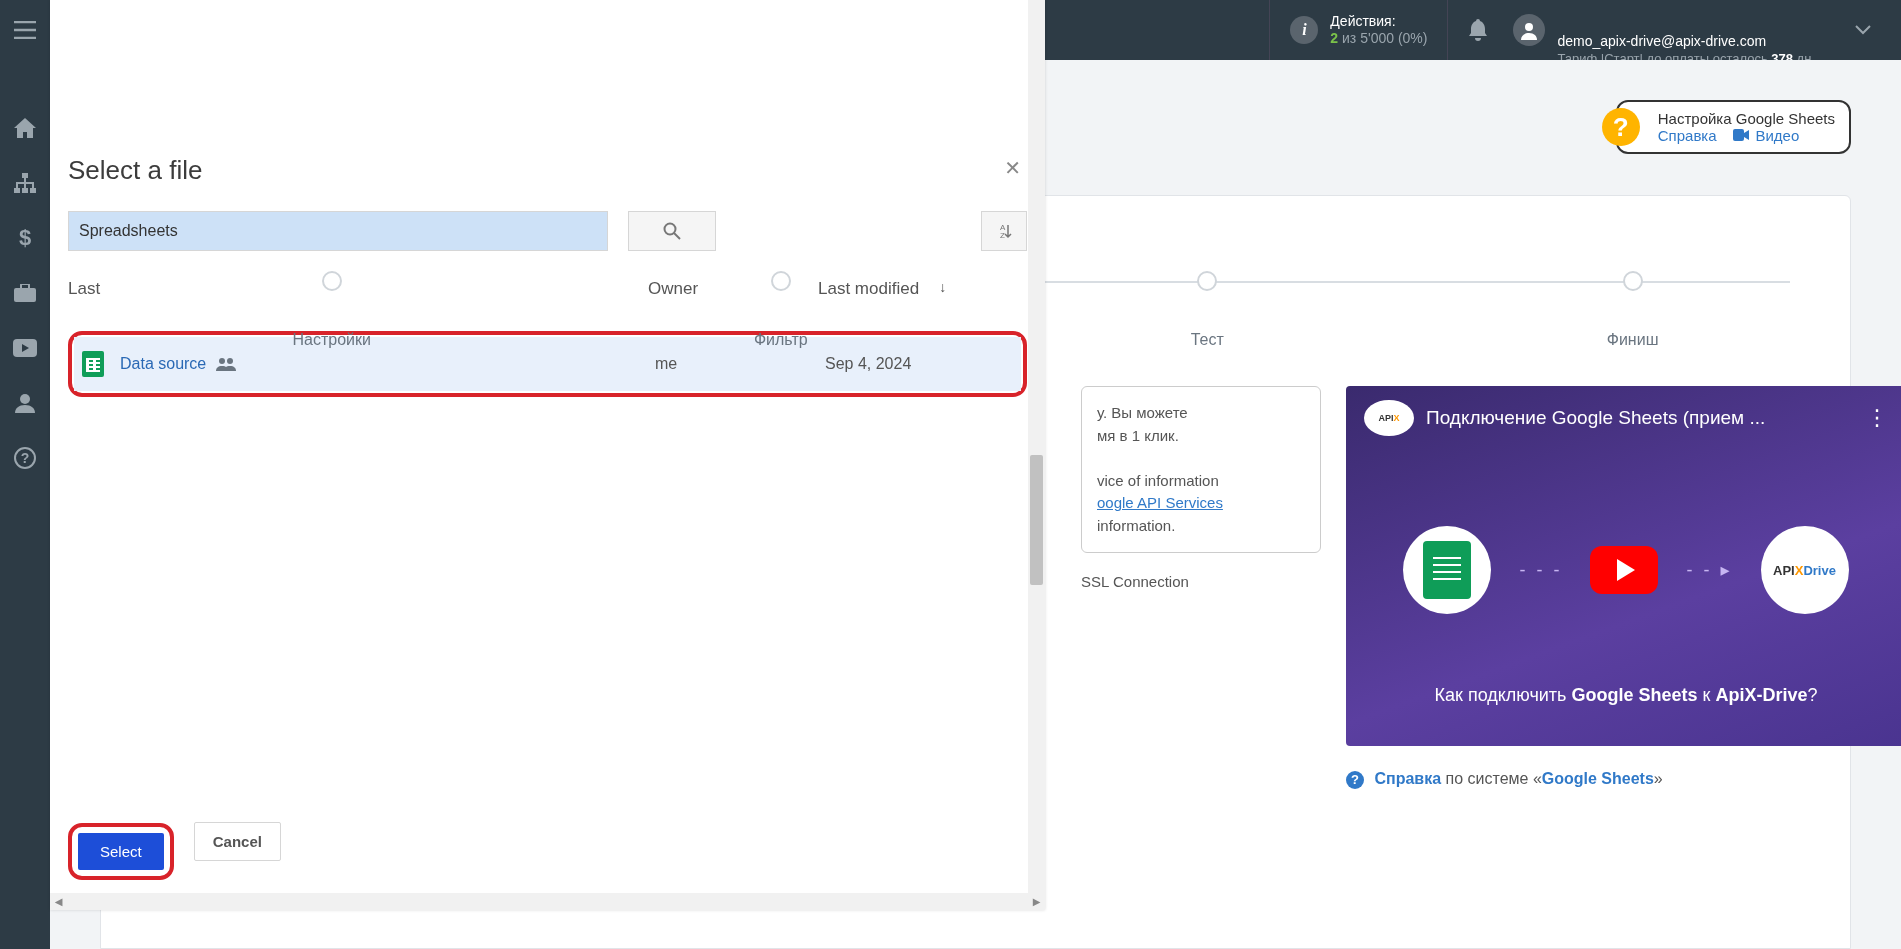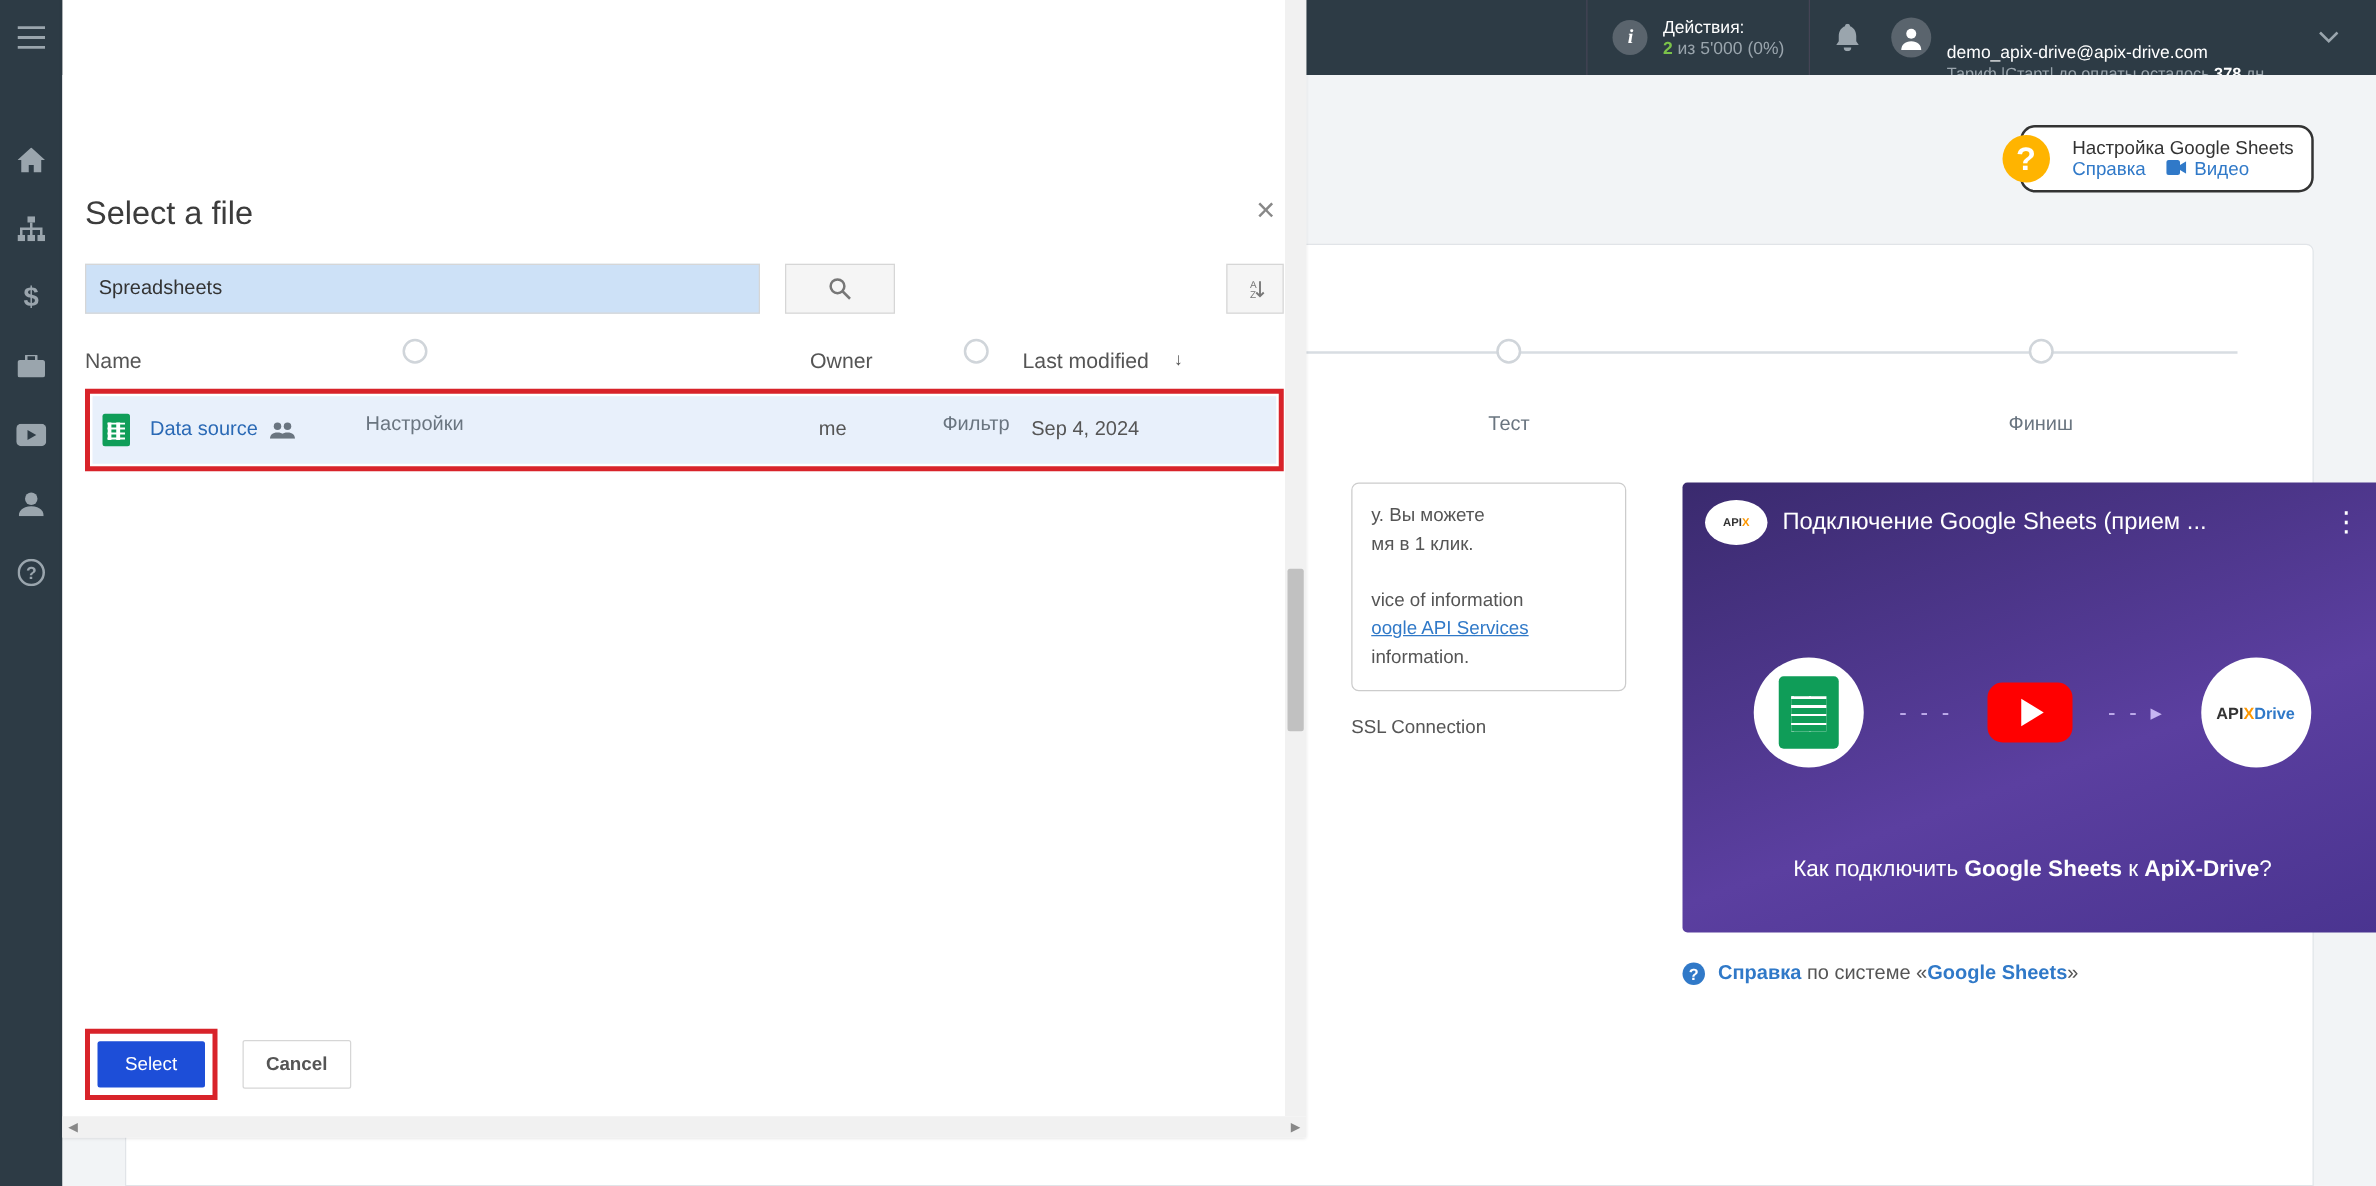--- a/index.html
+++ b/index.html
@@ -40,21 +40,21 @@
 
 
 .steps { position:absolute; left:0; right:0; top:75px; display:flex; justify-content:space-around; align-items:flex-start; }
 .steps::before { content:""; position:absolute; left:60px; right:60px; top:10px; height:2px; background:#d8dde2; z-index:0; }
 .step { display:flex; flex-direction:column; align-items:center; z-index:1;gap:28px; }
 .step .dot { width:20px; height:20px; border-radius:50%; background:#fff; border:2px solid #d0d5da; }
 .step .label { margin-top:12px; color:#6a7580; font-size:16px; }
 
 
 .right-content { position:absolute; left:980px; top:190px; }
-.info-panel { width:220px; border:1px solid #ccc; border-radius:6px; padding:15px; color:#555; font-size:15px; line-height:1.5; text-align:justify; margin-bottom:20px; }
+.info-panel { width:240px; border:1px solid #ccc; border-radius:6px; padding:15px; color:#555; font-size:15px; line-height:1.5; text-align:justify; margin-bottom:20px; }
 .info-panel a { color:#3079c8; text-decoration:underline; }
 .ssl-line { color:#555; font-size:15px; margin-top:8px; }
 
 .video-block { position:absolute; left:1245px; top:190px; width:560px; }
 .video-thumb { width:560px; height:360px; background:linear-gradient(160deg,#3a2a6e 0%,#5b3fa0 60%,#4a3490 100%); border-radius:4px; position:relative; overflow:hidden; }
 .video-top { display:flex; align-items:center; gap:12px; padding:14px 18px; color:#fff; }
 .video-logo { width:50px; height:36px; border-radius:50%; background:#fff; display:flex; align-items:center; justify-content:center; font-size:9px; font-weight:bold; color:#333; }
 .video-title { font-size:19px; flex:1; white-space:nowrap; overflow:hidden; text-overflow:ellipsis; }
 .video-menu { color:#fff; font-size:22px; }
 .video-icons-row { position:absolute; top:140px; left:0; right:0; display:flex; align-items:center; justify-content:center; gap:28px; }
@@ -88,21 +88,21 @@
 .picker-input::selection { background:#bcd6f5; }
 .picker-search-btn { width:88px; height:40px; border:1px solid #d6d6d6; background:#f5f5f5; display:flex; align-items:center; justify-content:center; color:#777; font-size:18px; cursor:pointer; }
 .picker-sort-btn { width:46px; height:40px; border:1px solid #d6d6d6; background:#f5f5f5; display:flex; align-items:center; justify-content:center; color:#777; font-size:16px; cursor:pointer; margin-left:auto; }
 
 .picker-header-row { display:flex; padding:14px 0 12px 0; color:#555; font-size:17px; }
 .col-name { flex:0 0 580px; }
 .col-owner { flex:0 0 170px; }
 .col-mod { flex:1; display:flex; align-items:flex-start; gap:20px; }
 .arrow-down { font-size:14px; }
 
-.highlight-red { border:4px solid #d8232a; border-radius:0; }
+.highlight-red { border:4px solid #d8232a; border-radius:14px;margin-top:20px; }
 
 .file-row-wrap { padding:2px; }
 .file-row { display:flex; align-items:center; background:#e8f0fb; padding:14px 8px; }
 .sheets-icon-sm { width:22px; height:26px; background:#0f9d58; border-radius:2px; position:relative; margin-right:16px; }
 .sheets-icon-sm::after { content:""; position:absolute; left:4px; top:7px; right:4px; bottom:5px; background:linear-gradient(#fff 50%,transparent 50%) 0 0/100% 4px,linear-gradient(90deg,#fff 50%,transparent 50%) 0 0/7px 100%; }
 .file-name { color:#2a69b5; font-size:16px; flex:0 0 535px; display:flex; align-items:center; gap:10px; }
 .shared-icon { color:#6a7580; font-size:16px; }
 .file-owner { flex:0 0 170px; color:#555; font-size:16px; }
 .file-date { flex:1; color:#555; font-size:16px; }
 
@@ -309,21 +309,21 @@
       <div class="picker-sort-btn">
         <svg width="16" height="16" viewBox="0 0 16 16">
             <text x="4" y="7" font-size="8" fill="#777">A</text>
             <text x="4" y="15" font-size="8" fill="#777">Z</text>
             <path d="M12 2v12M9 11l3 3 3-3" stroke="#777" stroke-width="1.5" fill="none"></path>
           </svg>
       </div>
     </div>
 
     <div class="picker-header-row">
-      <div class="col-name">Name</div>
+      <div class="col-name">Last</div>
       <div class="col-owner">Owner</div>
       <div class="col-mod">
         <span>Last modified</span>
         <span class="arrow-down">↓</span>
       </div>
     </div>
 
     <div class="file-row-wrap highlight-red">
       <div class="file-row">
         <div class="sheets-icon-sm"></div>

